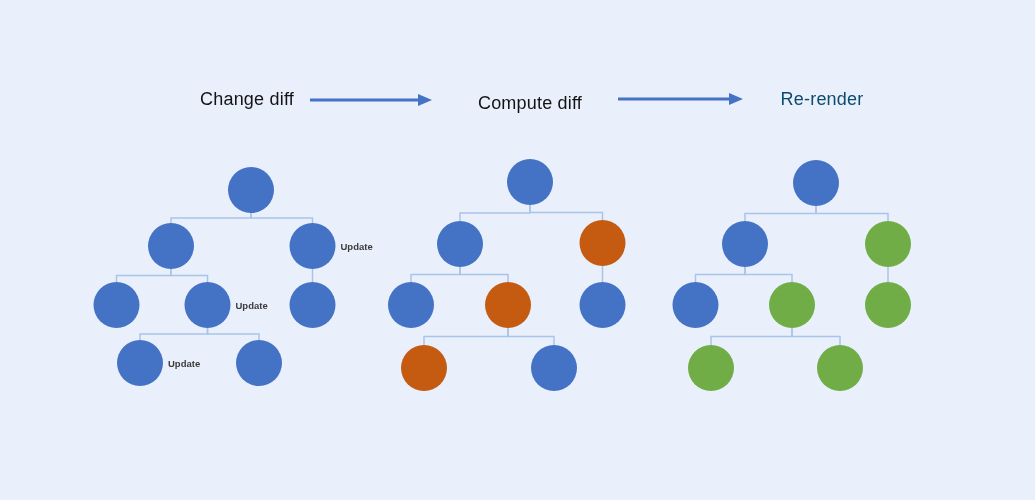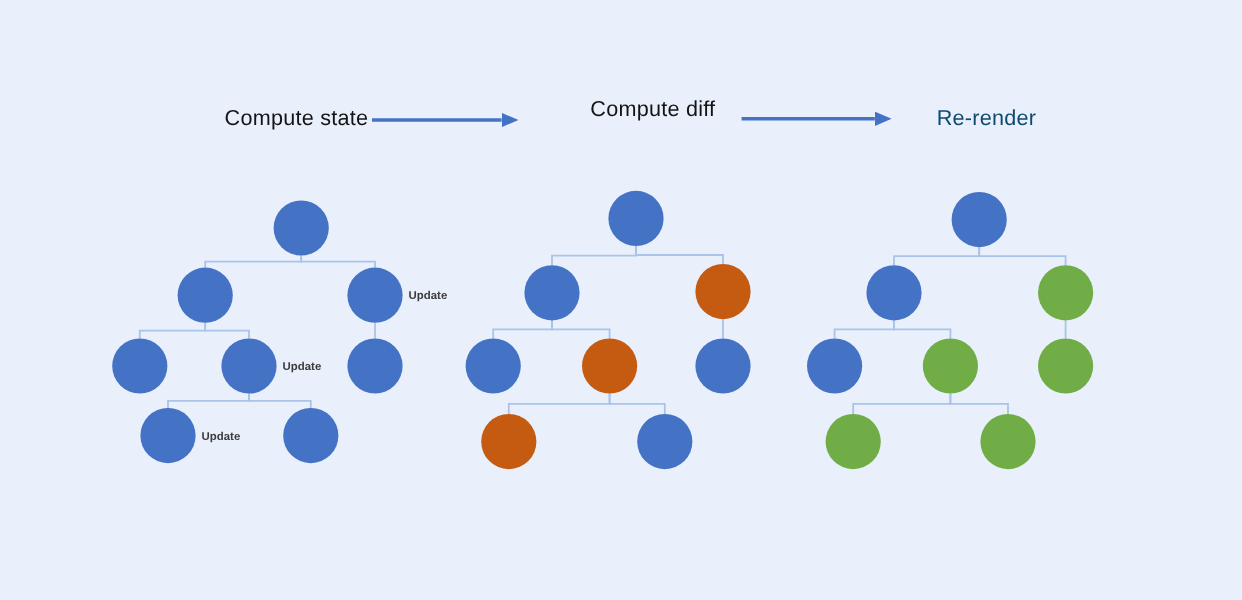--- a/index.html
+++ b/index.html
@@ -89,16 +89,16 @@
         <circle cx="745" cy="244" r="23" fill="#4472c4"></circle>
         <circle cx="888" cy="244" r="23" fill="#70ad47"></circle>
         <circle cx="695.5" cy="305" r="23" fill="#4472c4"></circle>
         <circle cx="792" cy="305" r="23" fill="#70ad47"></circle>
         <circle cx="888" cy="305" r="23" fill="#70ad47"></circle>
         <circle cx="711" cy="368" r="23" fill="#70ad47"></circle>
         <circle cx="840" cy="368" r="23" fill="#70ad47"></circle>
       </g>
     </svg>
 
-  <div class="step-label" style="left: 247px; top: 99px; color: rgb(20, 20, 20);">Compute state</div>
-  <div class="step-label" style="left: 530px; top: 91px; color: rgb(20, 20, 20); margin-left: 14px;">Compute diff</div>
+  <div class="step-label" style="left: 247px; top: 99px; color: rgb(20, 20, 20);">Change diff</div>
+  <div class="step-label" style="left: 530px; top: 103px; color: rgb(20, 20, 20);">Compute diff</div>
   <div class="step-label" style="left: 822px; top: 99px; color: #0c4a6e;">Re-render</div>
 </div>
 
 </body></html>

